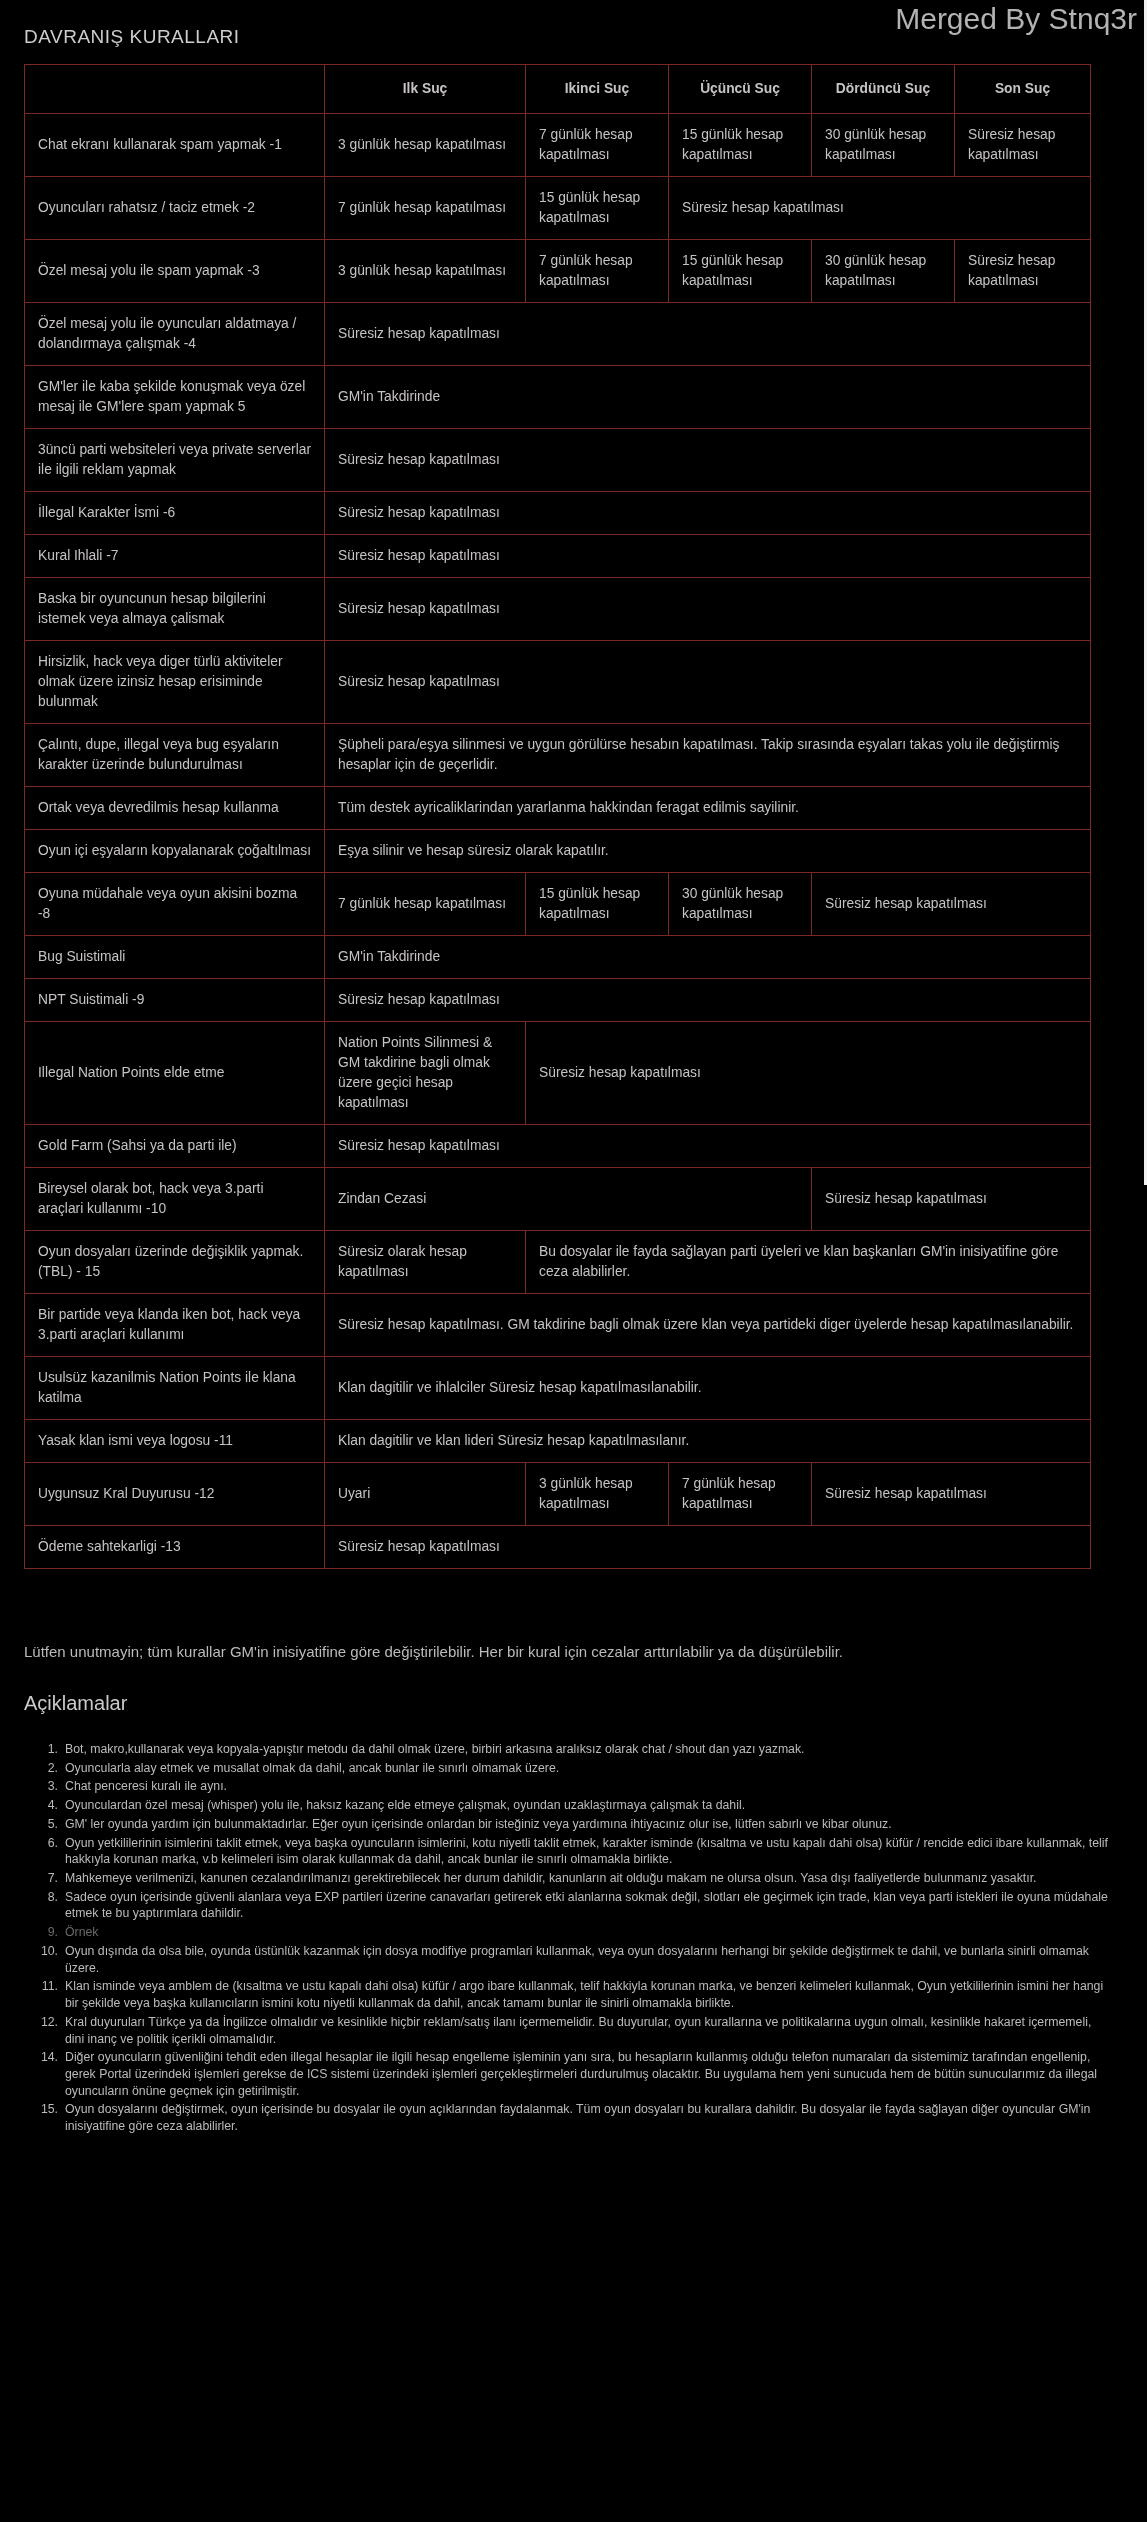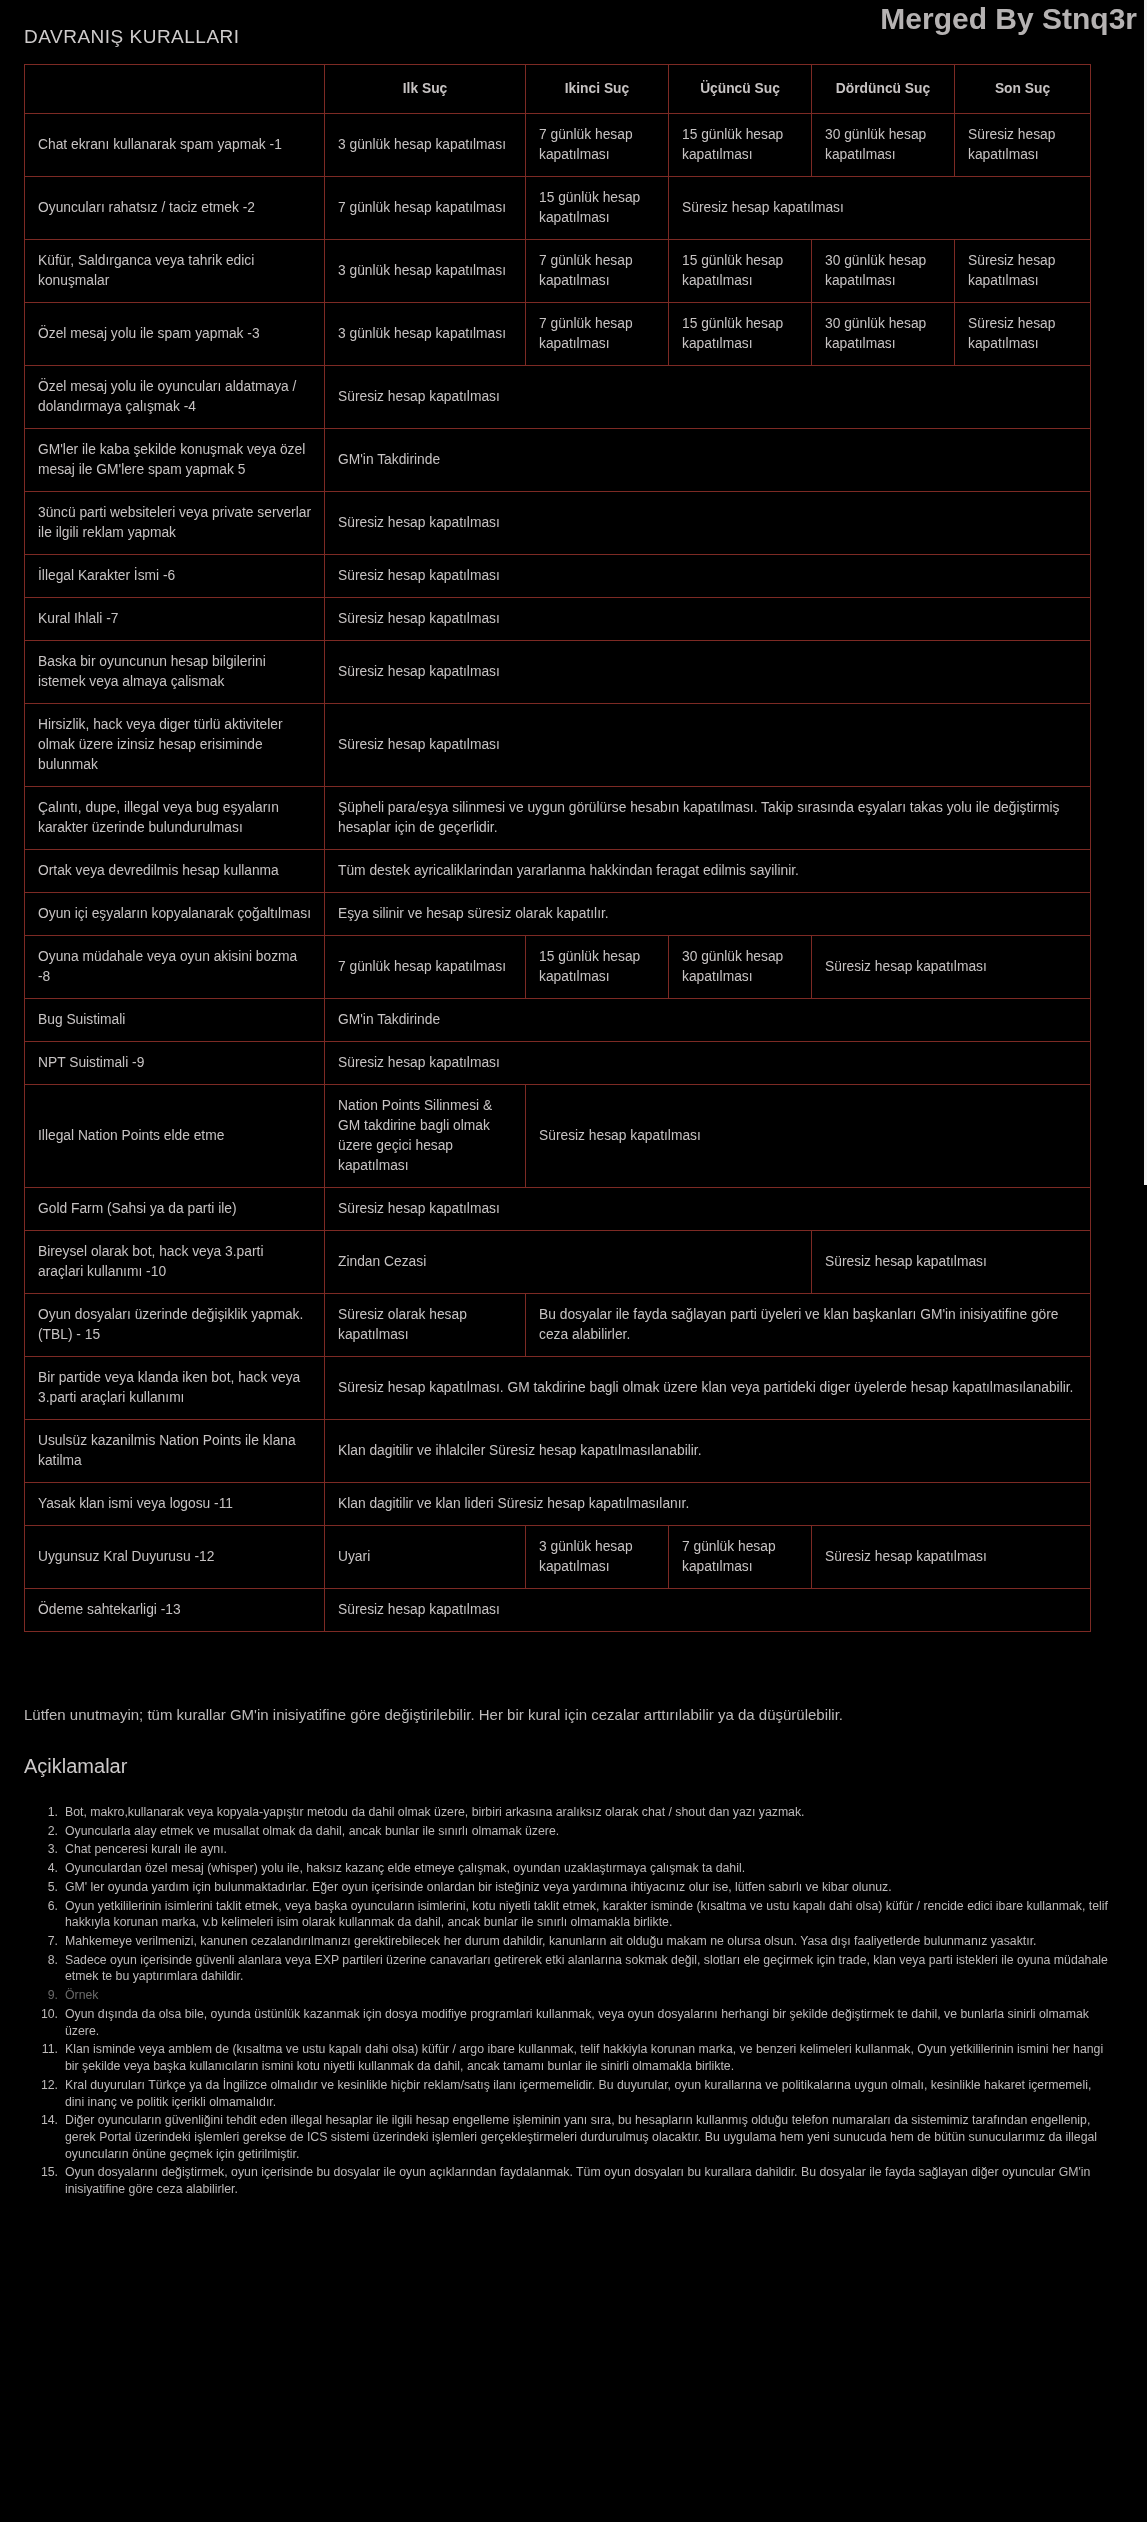--- a/index.html
+++ b/index.html
@@ -9,21 +9,21 @@
     font-family:"Liberation Sans","DejaVu Sans",sans-serif;
     color:#c7c3c3;
   }
   .page-header{position:relative;height:62px;}
   .page-title{
     position:absolute;left:24px;top:26px;
     font-size:19px;letter-spacing:.5px;color:#cfcccc;font-weight:400;
   }
   .watermark{
     position:absolute;right:10px;top:2px;
-    font-size:30px;color:#b5b2b2;font-weight:700;
+    font-size:30px;color:#b5b2b2;font-weight:400;
   }
   table.rules{
     border-collapse:collapse;table-layout:fixed;
     width:1066px;margin:2px 12px 0 24px;
   }
   table.rules th, table.rules td{
     border:1px solid #7d2a24;
     padding:11px 13px;
     font-size:13.8px;line-height:1.45;
     vertical-align:middle;text-align:left;
@@ -86,28 +86,20 @@
         <td>30 günlük hesap kapatılması</td>
         <td>Süresiz hesap kapatılması</td>
       </tr>
       <tr>
         <td>Oyuncuları rahatsız / taciz etmek -2</td>
         <td>7 günlük hesap kapatılması</td>
         <td>15 günlük hesap kapatılması</td>
         <td colspan="3">Süresiz hesap kapatılması</td>
       </tr>
       <tr>
-        <td>Küfür, Saldırganca veya tahrik edici konuşmalar</td>
-        <td>3 günlük hesap kapatılması</td>
-        <td>7 günlük hesap kapatılması</td>
-        <td>15 günlük hesap kapatılması</td>
-        <td>30 günlük hesap kapatılması</td>
-        <td>Süresiz hesap kapatılması</td>
-      </tr>
-      <tr>
         <td>Özel mesaj yolu ile spam yapmak -3</td>
         <td>3 günlük hesap kapatılması</td>
         <td>7 günlük hesap kapatılması</td>
         <td>15 günlük hesap kapatılması</td>
         <td>30 günlük hesap kapatılması</td>
         <td>Süresiz hesap kapatılması</td>
       </tr>
       <tr>
         <td>Özel mesaj yolu ile oyuncuları aldatmaya / dolandırmaya çalışmak -4</td>
         <td colspan="5">Süresiz hesap kapatılması</td>

